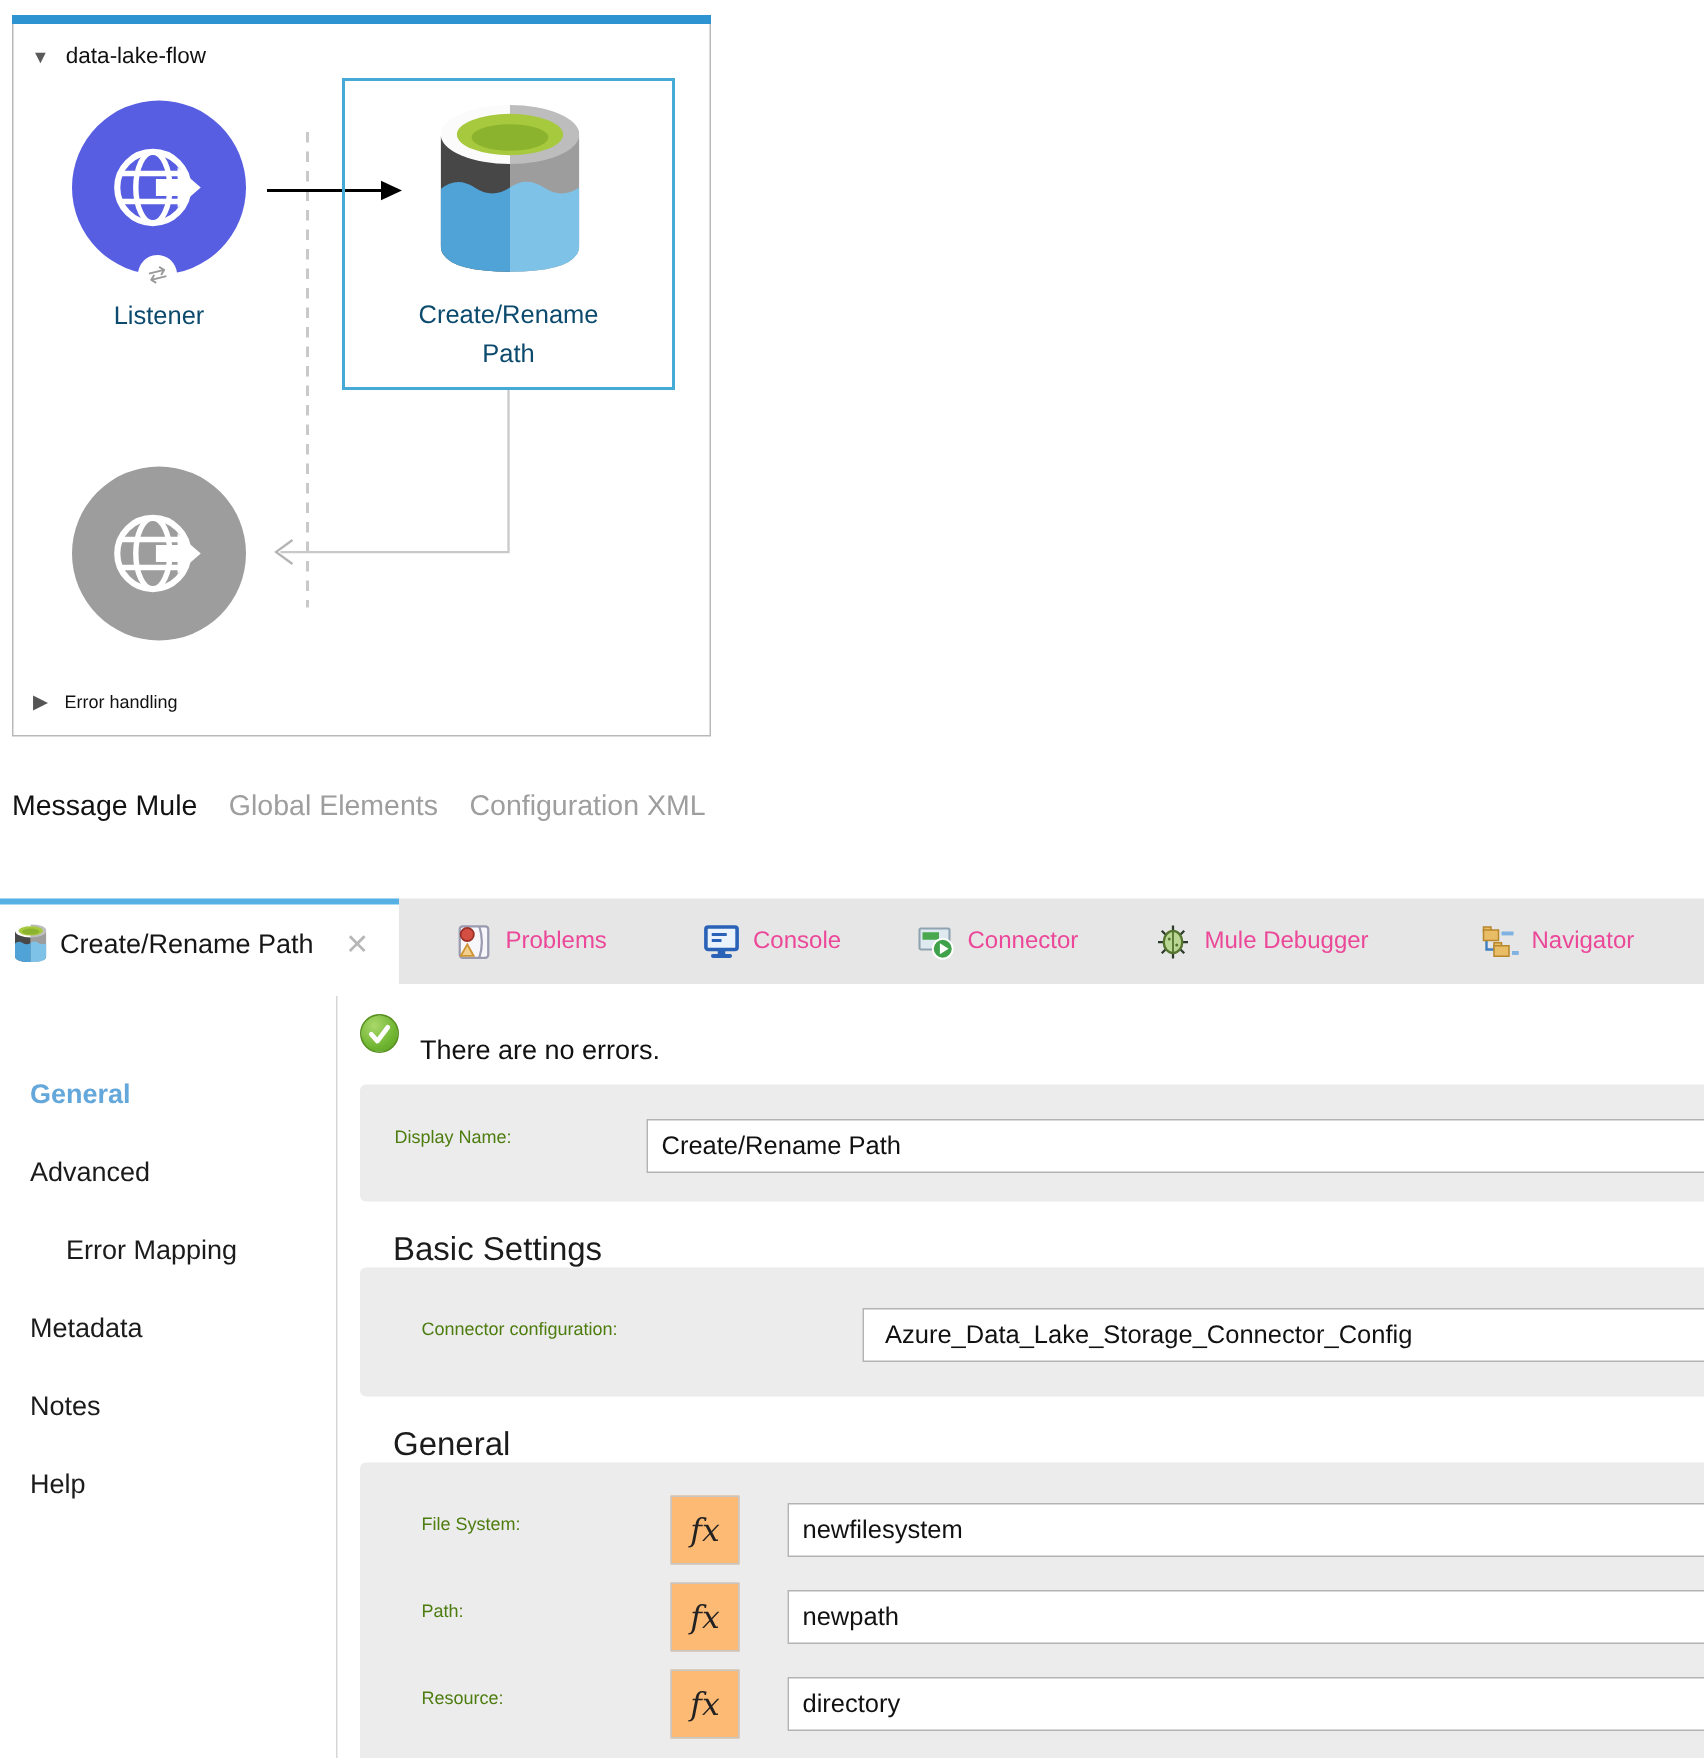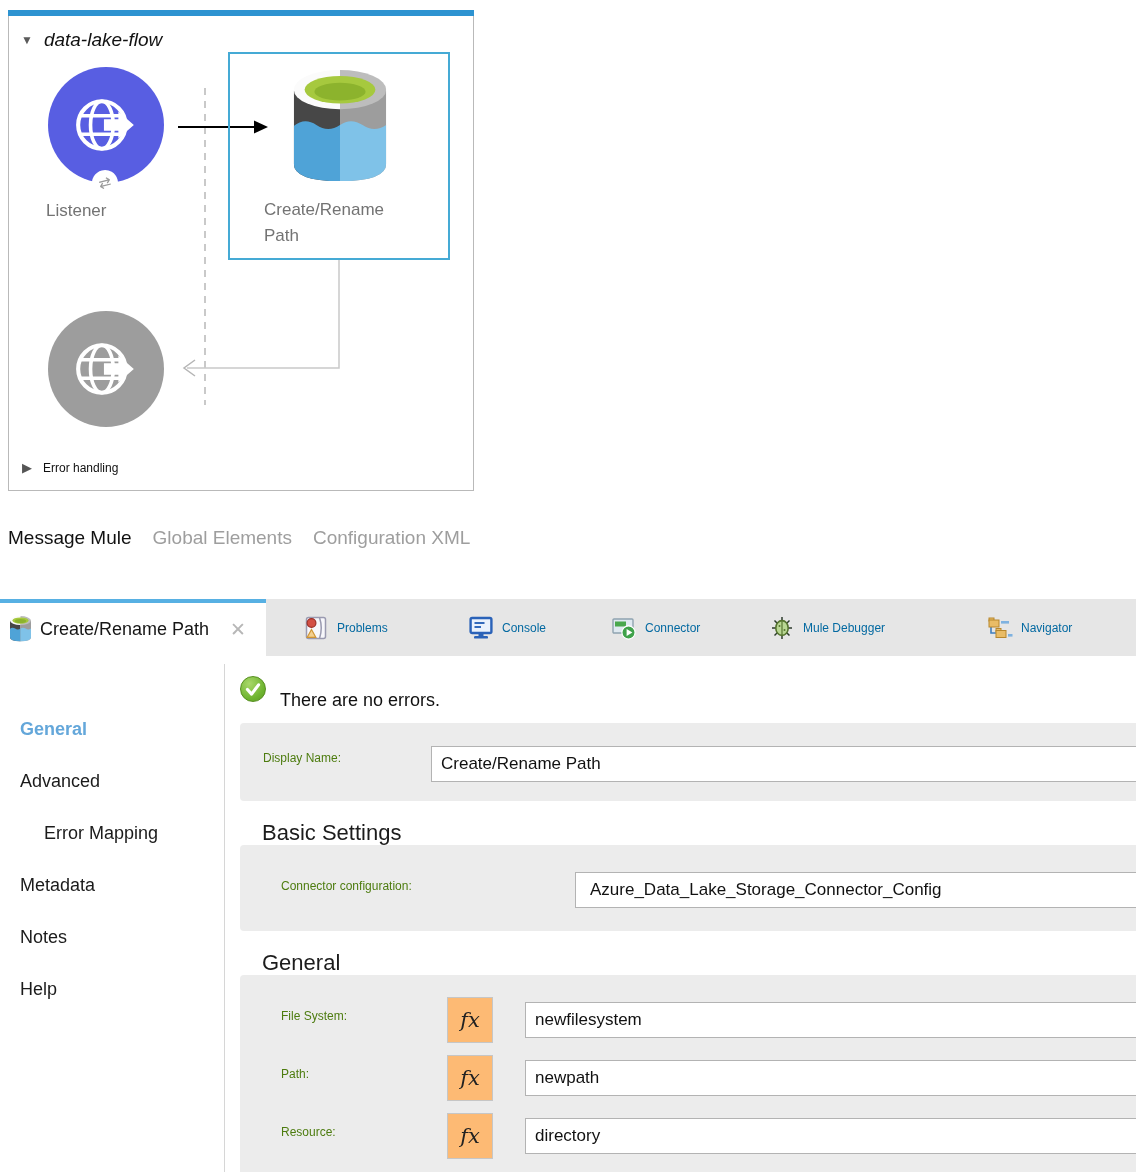--- a/index.html
+++ b/index.html
@@ -13,51 +13,51 @@
   }
 
   
   .flow-box {
     position:absolute; left:8px; top:10px; width:466px; height:481px;
     border:1px solid #b9b9b9; background:#fff;
   }
   .flow-topbar { position:absolute; left:-1px; top:-1px; right:-1px; height:6px; background:#2d93d1; }
   .flow-title-row { position:absolute; left:12px; top:18px; display:flex; align-items:center; gap:11px; }
   .flow-title-row .tri { font-size:12px; color:#5a5a5a; }
-  .flow-title-row .ttl { font-size:19px; color:#111;font-style:italic; }
+  .flow-title-row .ttl { font-size:15px; color:#111; }
 
   .node-circle { position:absolute; width:116px; height:116px; border-radius:50%;
     display:flex; align-items:center; justify-content:center; }
   .listener-bg { background:#585ee2; }
   .gray-bg { background:#9d9d9d; }
   .node-badge { position:absolute; width:26px; height:26px; border-radius:50%; background:#fff;
     display:flex; align-items:center; justify-content:center; color:#9a9a9a; font-size:15px;
     transform:rotate(-14deg); }
-  .node-label { position:absolute; font-size:17px; color:#737373; line-height:26px; }
+  .node-label { position:absolute; text-align:center; font-size:17px; color:#0c4a6e; line-height:26px; }
   .selection-box { position:absolute; border:2px solid #45aad5; background:transparent; }
   .connectors { position:absolute; left:0; top:0; pointer-events:none; }
   .error-row { position:absolute; left:13px; top:449px; display:flex; align-items:center; gap:11px; }
   .error-row .tri { font-size:13px; color:#555; }
   .error-row .lbl { font-size:12px; color:#111; }
 
   
   .editor-tabs { position:absolute; left:8px; top:527px; display:flex; gap:21px; font-size:19px; }
   .editor-tab-active { color:#111; }
   .editor-tab { color:#9e9e9e; }
 
   
   .strip-gray { position:absolute; left:266px; top:599px; width:870px; height:57px; background:#e6e6e6; }
   .tab-active {
     position:absolute; left:0; top:599px; width:266px; height:57px; background:#fff;
     border-top:4px solid #57b0e3; display:flex; align-items:center; padding-left:10px; gap:9px;
   }
   .tab-active .lbl { font-size:18px; color:#161616; }
   .tab-close { color:#b7b7b7; font-size:19px; margin-left:12px; cursor:default; }
   .strip-tab { position:absolute; top:599px; height:57px; display:flex; align-items:center; gap:8px; }
-  .strip-tab .lbl { font-size:12px; color:#0369a1; }
+  .strip-tab .lbl { font-size:16px; color:#ec4899; }
 
   
   .v-divider { position:absolute; left:224px; top:664px; width:1px; height:508px; background:#d6d6d6; }
   .side-item { position:absolute; left:20px; font-size:18px; color:#1b1b1b; cursor:default; }
   .side-item.active { color:#64a7da; font-weight:bold; }
 
   .status-icon { position:absolute; left:240px; top:676px; width:26px; height:26px; border-radius:50%;
     background: radial-gradient(circle at 35% 28%, #a9d86a, #6db32f 65%, #5d9c26);
     border:1px solid #568f1e; display:flex; align-items:center; justify-content:center; }
   .status-text { position:absolute; left:280px; top:678px; font-size:18px; color:#111;margin-top:12px; }

